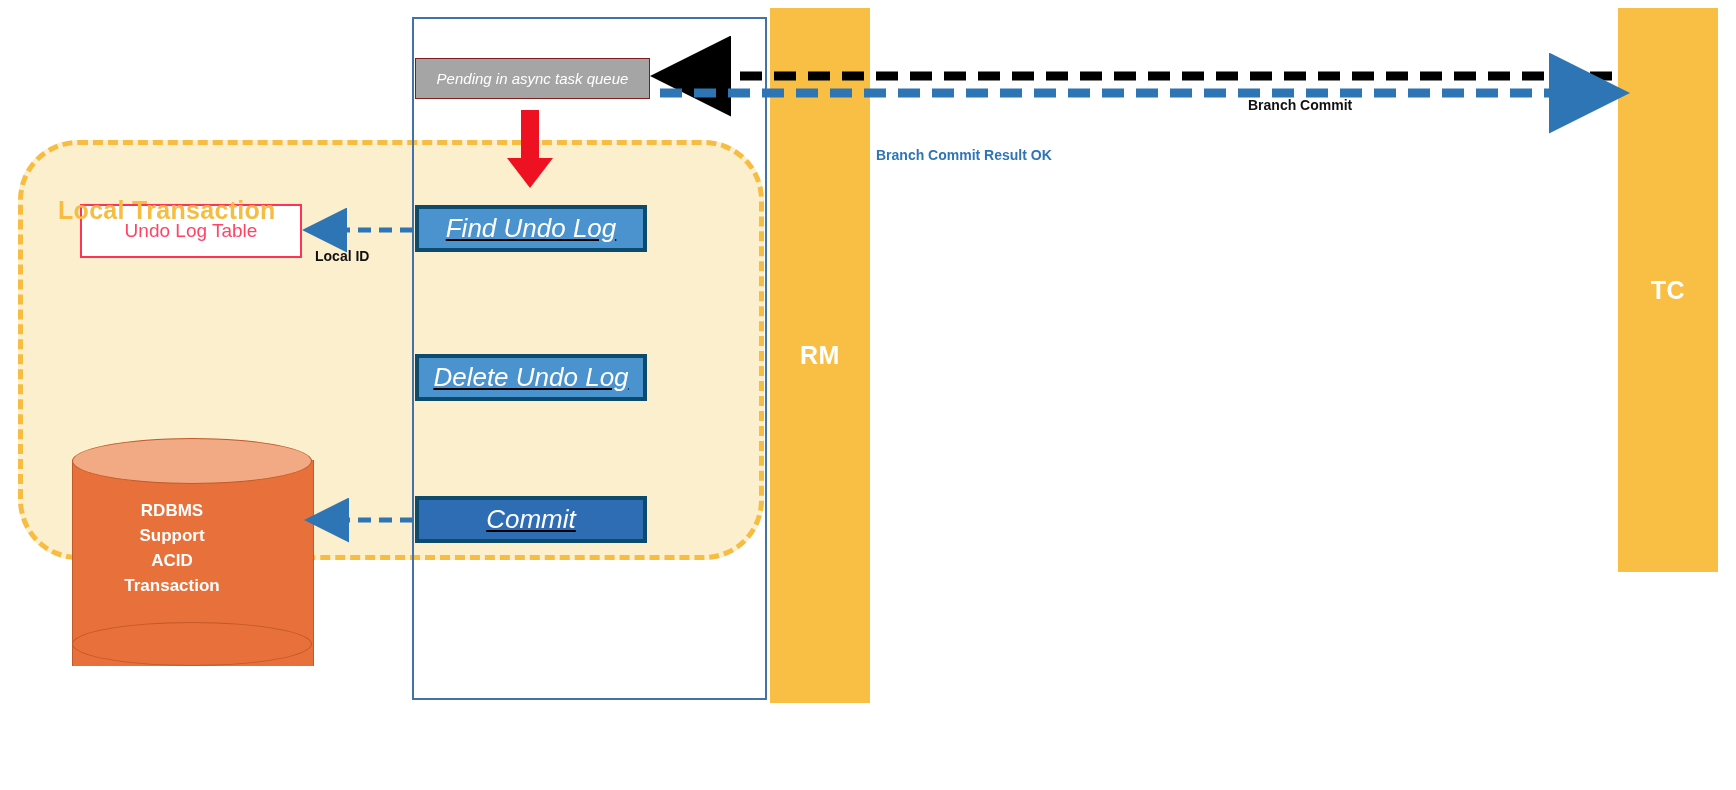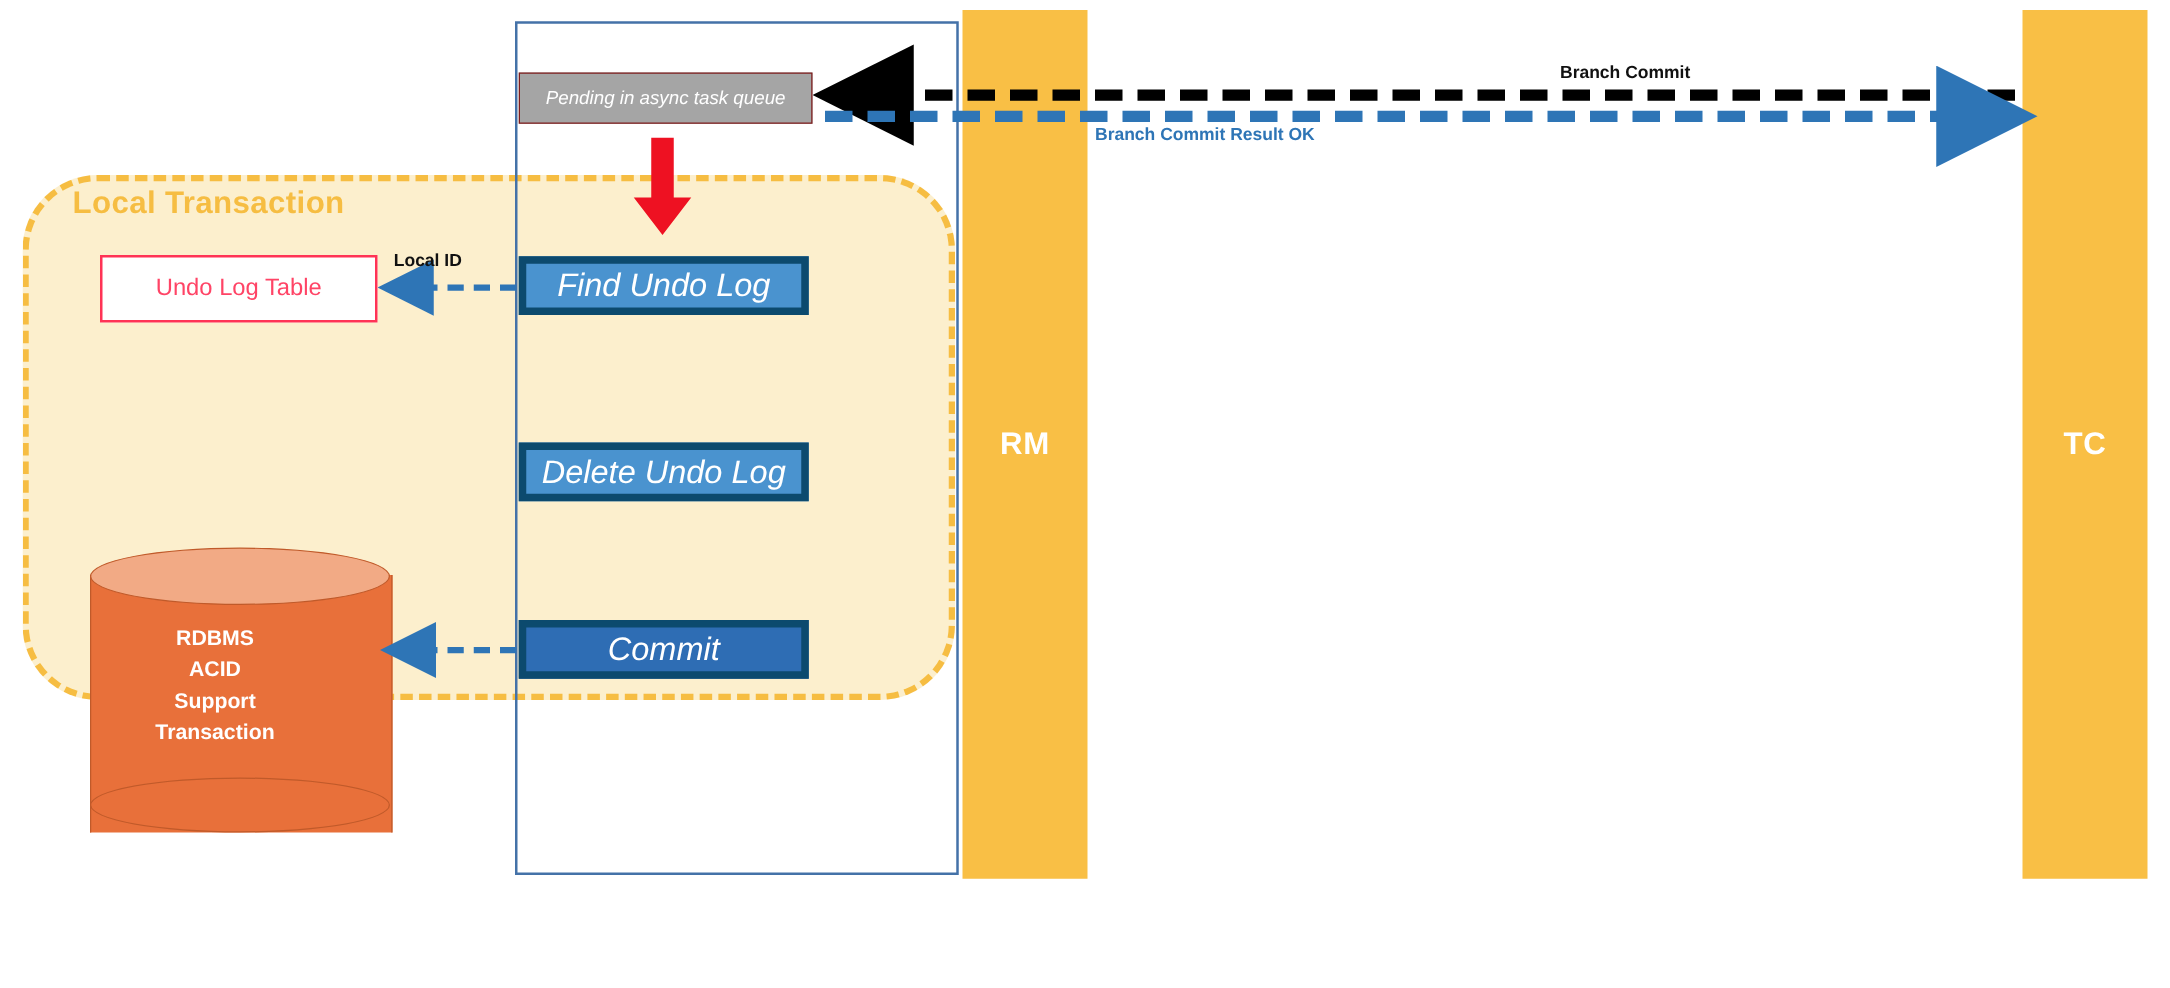--- a/index.html
+++ b/index.html
@@ -46,43 +46,44 @@
   .lane{
     position:absolute;
     background:#F9BF45;
     z-index:7;
     display:flex;align-items:center;justify-content:center;
   }
   .lane span{
     color:#ffffff;font-weight:bold;font-size:25px;letter-spacing:.5px;
   }
   .lane-rm{left:770px;top:8px;width:100px;height:695px;}
-  .lane-tc{left:1618px;top:8px;width:100px;height:695px;}
+  .lane-tc{left:1618px;top:8px;width:100px;height:564px;}
 
   
   .pending-box{
     position:absolute;
     left:415px;top:58px;width:235px;height:41px;
     background:#A5A5A5;
     border:1px solid #7f1d1d;
     box-sizing:border-box;
     display:flex;align-items:center;justify-content:center;
     z-index:6;
   }
   .pending-box span{
     color:#ffffff;font-style:italic;font-size:15px;white-space:nowrap;
   }
 
   
   .task-box{
     position:absolute;left:415px;width:232px;height:47px;
-    border:6px solid #0c4a6e;
-    box-sizing:border-box;
-    display:flex;align-items:center;justify-content:center;
-    z-index:6;
+    border:4px solid #0c4a6e;
+    box-sizing:border-box;
+    display:flex;align-items:center;justify-content:center;
+    z-index:6;
+    text-decoration:underline;
   }
   .task-box span{
     color:#ffffff;font-style:italic;font-size:26px;white-space:nowrap;
   }
   .task-find  {top:205px;background:#4A93CF;}
   .task-delete{top:354px;background:#4A93CF;}
   .task-commit{top:496px;background:#2E6DB4;}
 
   
   .undo-table{
@@ -123,21 +124,21 @@
     line-height:25px;
   }
 
   
   .red-arrow{position:absolute;left:505px;top:110px;width:50px;height:80px;z-index:6;}
 
   
   .ovl{position:absolute;left:0;top:0;width:1736px;height:790px;z-index:8;pointer-events:none;}
 
   
-  .lbl{position:absolute;white-space:nowrap;z-index:9;}
+  .lbl{position:absolute;white-space:nowrap;z-index:9;margin-top:48px;}
   .lbl-branch-id{left:315px;top:200px;font-size:14px;font-weight:bold;color:#111111;}
   .lbl-branch-commit{left:1248px;top:49px;font-size:14px;font-weight:bold;color:#111111;}
   .lbl-branch-ok{left:876px;top:99px;font-size:14px;font-weight:bold;color:#2E75B6;}
 </style>
 </head>
 <body>
 
 <div id="stage">
 
   <div class="local-tx"></div>
@@ -169,22 +170,22 @@
   <div class="undo-table">
     <span>Undo Log Table</span>
   </div>
 
   <div class="cyl">
     <div class="cyl-body"></div>
     <div class="cyl-bottom"></div>
     <div class="cyl-top"></div>
     <div class="cyl-text">
       <div>RDBMS</div>
+      <div>Support</div>
       <div>ACID</div>
-      <div>Support</div>
       <div>Transaction</div>
     </div>
   </div>
 
   <div class="lane lane-rm">
     <span>RM</span>
   </div>
 
   <div class="lane lane-tc">
     <span>TC</span>

